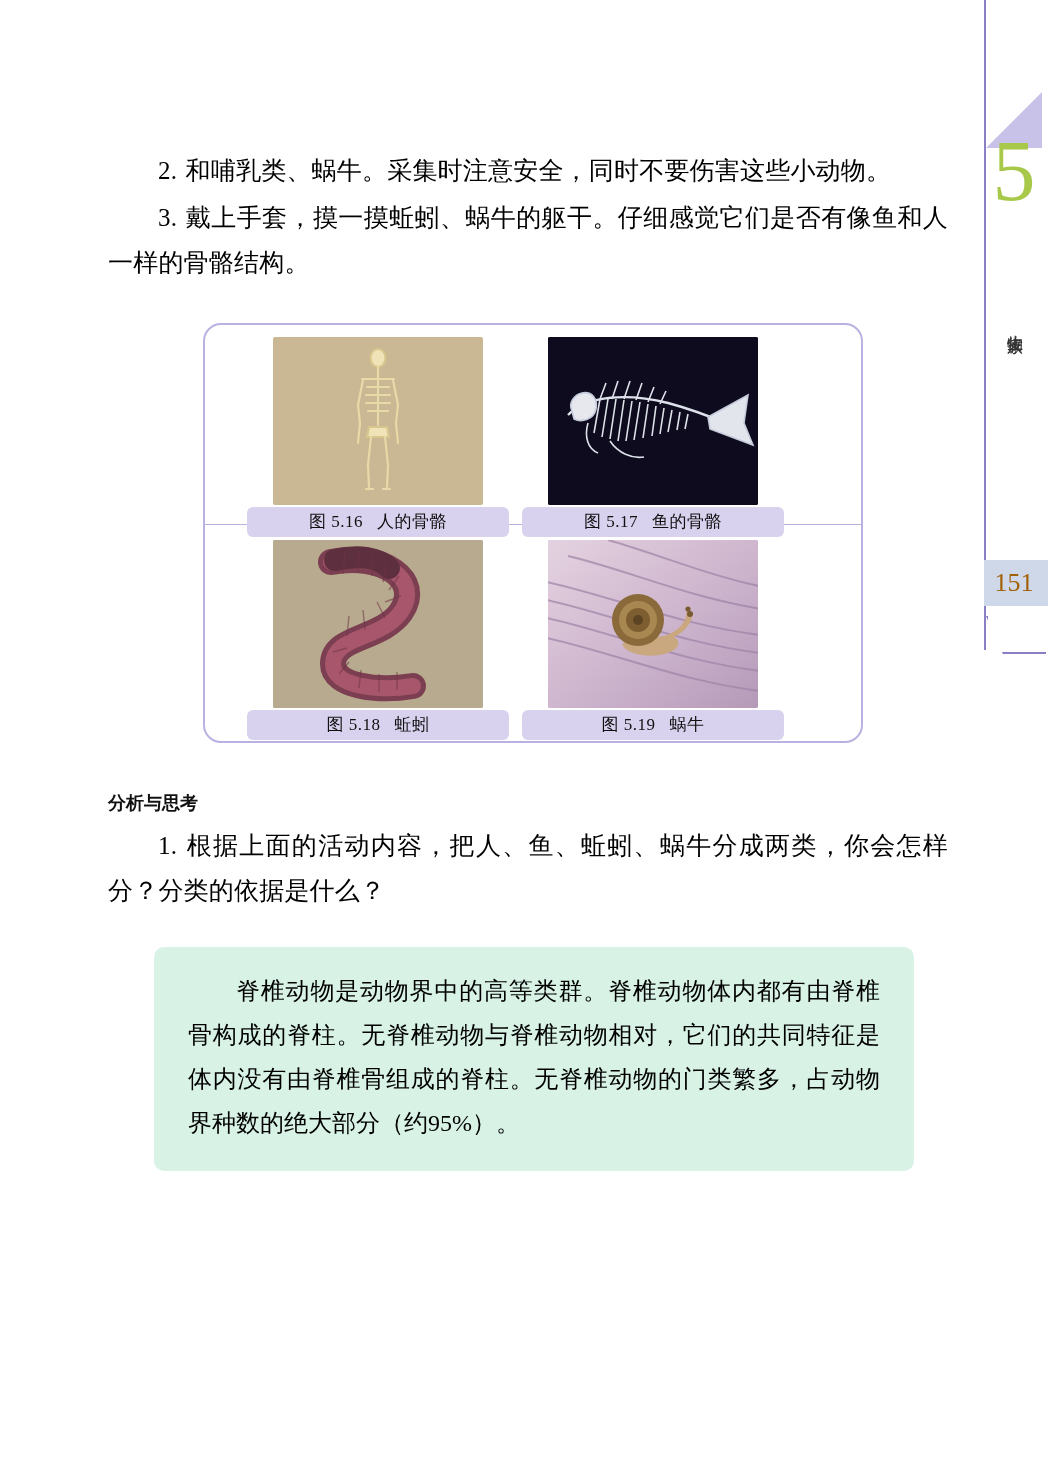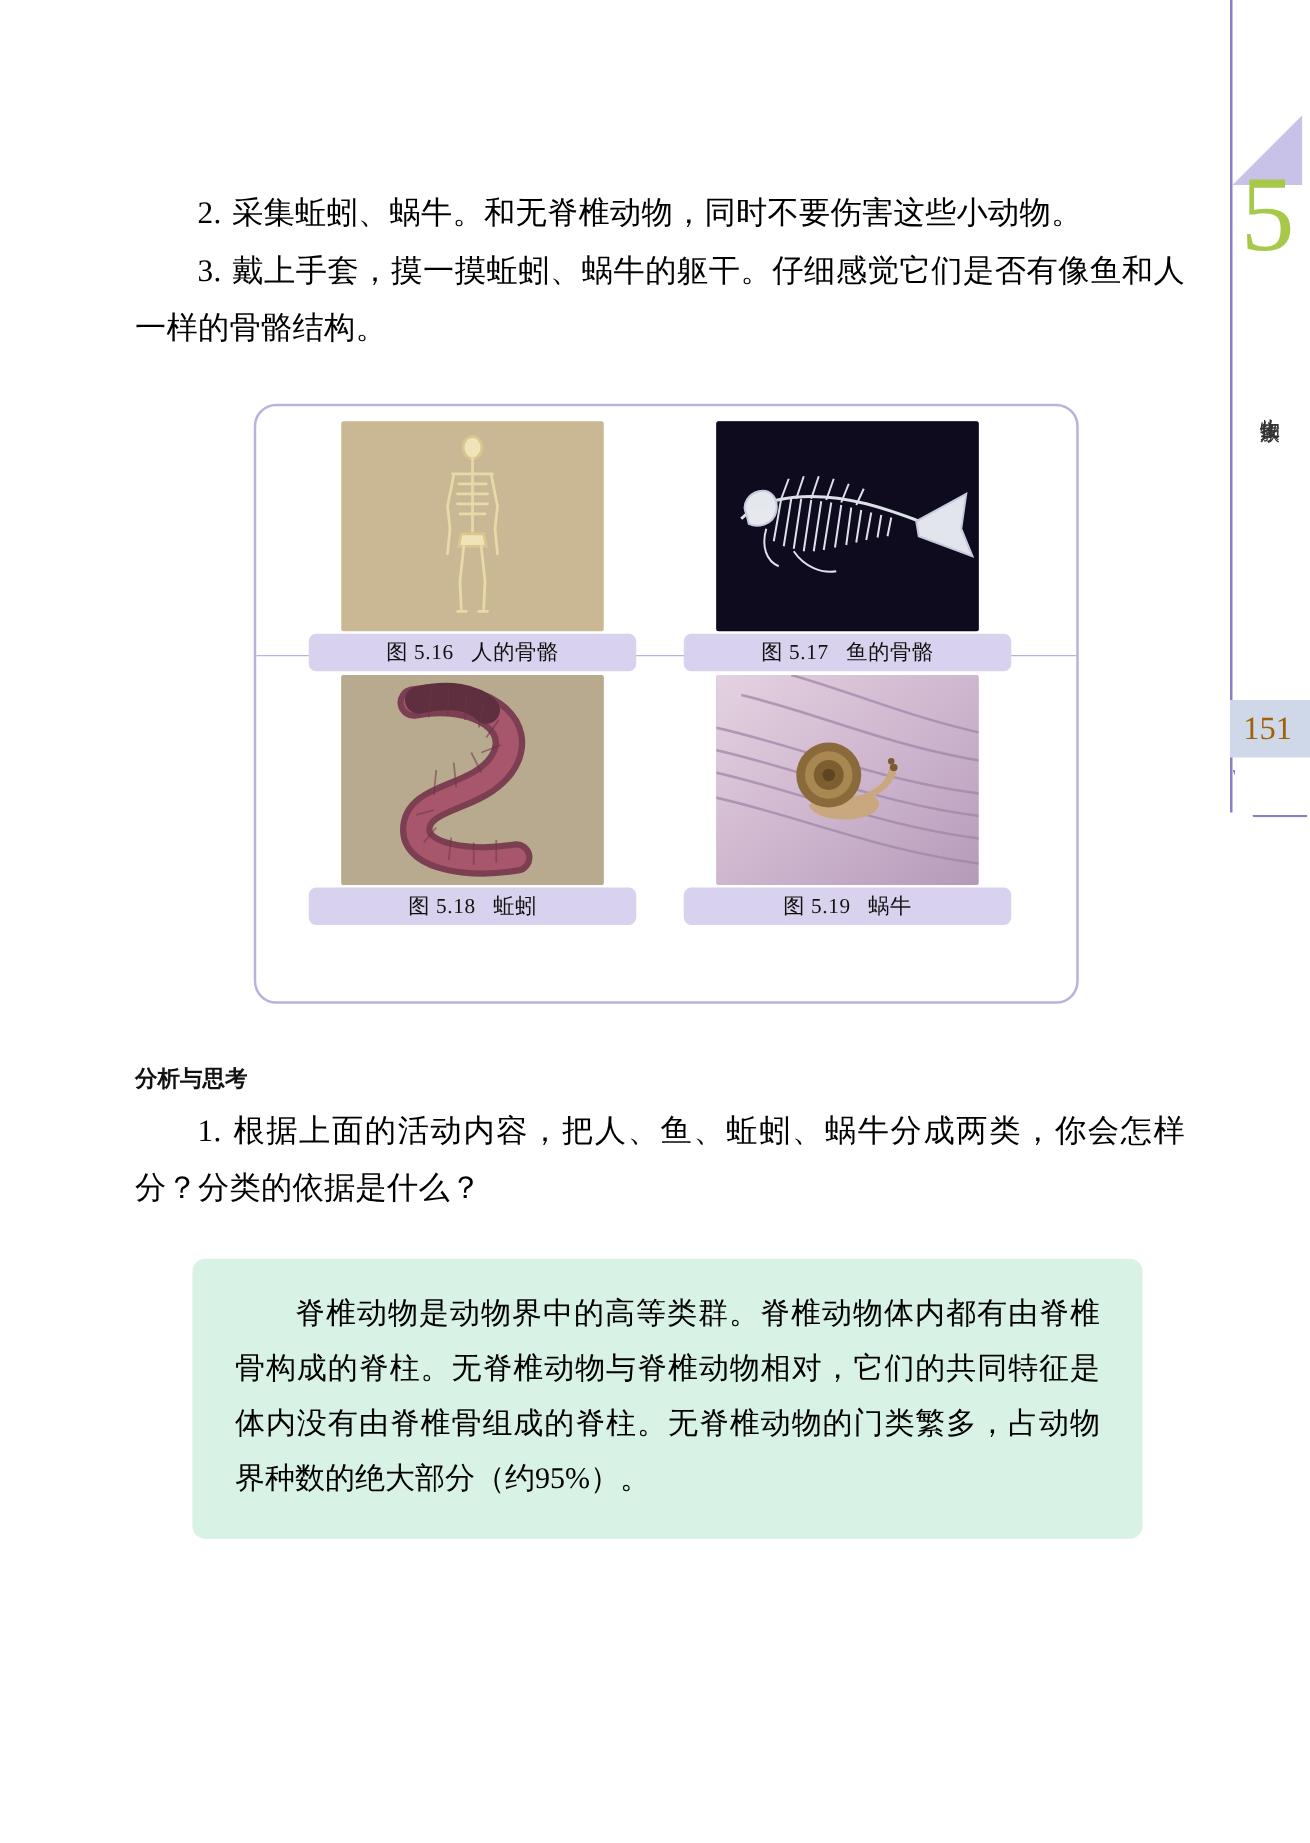--- a/index.html
+++ b/index.html
@@ -118,41 +118,41 @@
   .para-num { margin-right: 2px; }
 
   #p1 { margin-top: 148px; }
   #p2 { margin-top: 2px; }
 
   
   #figure-panel {
     margin-top: 38px;
     margin-left: 95px;
     width: 660px;
-    height: 480px;
+    height: 420px;
     border: 2px solid #b9b2e0;
     border-radius: 18px;
     position: relative;
     box-sizing: border-box;
   }
   #figure-panel .divider {
     position: absolute;
     left: 0;
     top: 199px;
     width: 100%;
     height: 1px;
     background: #b9b2e0;
   }
   .fig {
     position: absolute;
     width: 210px;
     height: 168px;
   }
   .fig.left  { left: 68px; }
-  .fig.right { left: 368px; }
+  .fig.right { left: 343px; }
   .fig.row1  { top: 12px; }
   .fig.row2  { top: 215px; border-radius: 16px; }
 
   .fig .img {
     width: 210px;
     height: 168px;
     border-radius: 2px;
     overflow: hidden;
     position: relative;
   }
@@ -230,21 +230,21 @@
   <div class="chapter-name">生物家族</div>
   <div class="page-band"></div>
   <div class="page-number">151</div>
   <div class="tab-foot"></div>
 </div>
 
 <div id="content">
 
   <p class="body indent" id="p1">
     <span class="para-num">2.</span>
-    <span>采集蚯蚓、蜗牛。和无脊椎动物，同时不要伤害这些小动物。</span>
+    <span>和哺乳类、蜗牛。采集时注意安全，同时不要伤害这些小动物。</span>
   </p>
 
   <p class="body indent" id="p2">
     <span class="para-num">3.</span>
     <span>戴上手套，摸一摸蚯蚓、蜗牛的躯干。仔细感觉它们是否有像鱼和人一样的骨骼结构。</span>
   </p>
 
   <div id="figure-panel">
     <div class="divider"></div>
 

